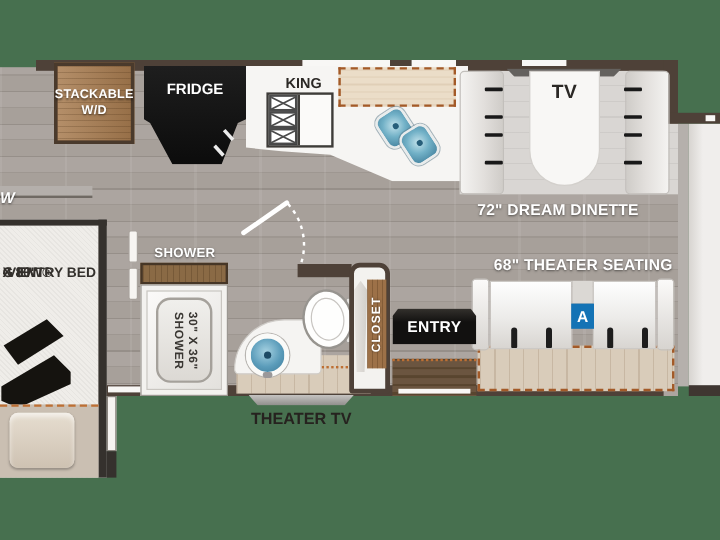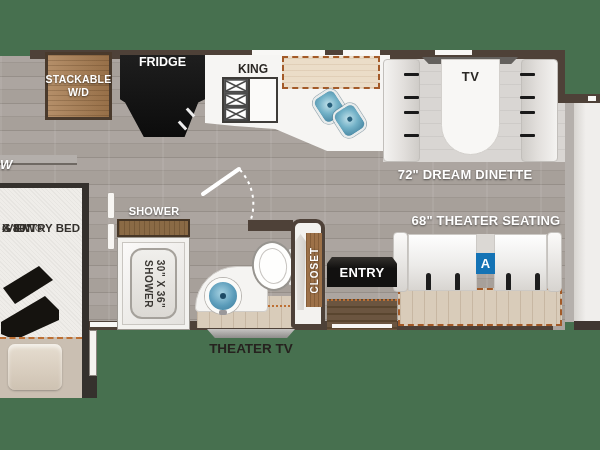--- a/index.html
+++ b/index.html
@@ -81,21 +81,21 @@
   .win-bar { left:107px; width:8px; height:27px; background:#f7f5f2; border:1px solid #a9a39d; border-radius:2px; }
   .win-bar-a { top:192px; } .win-bar-b { top:223px; }
 
   
   .wd { left:45px; top:52px; width:67px; height:68px; border:3px solid #4a3a2c;
     display:flex; flex-direction:column; align-items:center; justify-content:center;
     text-align:center; font-size:10.5px; line-height:13px; }
   .fridge { left:120px; top:55px; width:85px; height:82px;
     background:linear-gradient(180deg,#1e1e1e,#0c0c0c);
     clip-path:polygon(0 0,100% 0,100% 54%,92% 58%,76% 100%,28% 100%,6% 58%,0 54%);
-    color:#fff; font-weight:bold; font-size:12.5px; text-align:center; padding-top:0; }
+    color:#fff; font-weight:bold; font-size:12.5px; text-align:center; padding-top:12px; }
   .fridge-h { width:11px; height:3px; background:#ececec; transform:rotate(48deg); }
   .fh1 { left:185px; top:111px; } .fh2 { left:177px; top:124px; }
 
   .counter { left:205px; top:55px; width:185px; height:100px; background:#f6f5f3;
     clip-path:polygon(0 0,100% 0,100% 96%,66% 96%,38% 74%,16% 71%,0 68%); }
   .tan { left:282px; top:56px; width:98px; height:33px;
     background-color:#ebddc8;
     background-image:repeating-linear-gradient(180deg, rgba(160,120,80,.14) 0 1px, transparent 1px 6px);
     border:2px dashed #a35a28; }
   .micro-label { left:224px; top:62px; width:58px; text-align:center; font-size:12px; }
@@ -117,21 +117,21 @@
   .tv-mount { left:422px; top:57px; width:96px; height:7px; background:#64615e;
     clip-path:polygon(0 0,100% 0,93% 100%,7% 100%); }
   .bench { border:1px solid #c2bfbb; border-radius:4px; }
   .bench-l { left:383px; top:59px; width:37px; height:103px;
     background:linear-gradient(90deg,#f4f3f1 0%,#e2dfdc 55%,#cfccc8 100%); }
   .bench-r { left:521px; top:59px; width:37px; height:103px;
     background:linear-gradient(270deg,#f4f3f1 0%,#e2dfdc 55%,#cfccc8 100%); }
   .tuft { width:15px; height:3px; background:#191919; border-radius:1px; }
   .table { left:441px; top:59px; width:59px; height:96px; background:#f8f7f5;
     border:1px solid #d3d0cc; border-radius:0 0 30px 30px; }
-  .table-tv { margin-top:9px; text-align:center; font-size:13px; letter-spacing:.5px; }
+  .table-tv { margin-top:9px; text-align:center; font-size:16px; letter-spacing:.5px; }
   .dinette-label { left:389px; top:167px; width:152px; text-align:center; font-size:13px; }
 
   
   .slide-theater { left:398px; top:288px; width:164px; height:38px; border:2px dashed #a35a28; }
   .arm { background:linear-gradient(180deg,#fbfaf9,#d7d4d0); border:1px solid #c5c2be; border-radius:4px; }
   .arm-l { left:393px; top:232px; width:15px; height:60px; }
   .arm-r { left:547px; top:232px; width:15px; height:60px; }
   .seatback { background:linear-gradient(180deg,#fefefe 0%,#ecebe9 55%,#d8d5d1 100%); border:1px solid #ccc9c5; }
   .back-l { left:408px; top:234px; width:69px; height:57px; }
   .back-r { left:494px; top:234px; width:53px; height:57px; }

